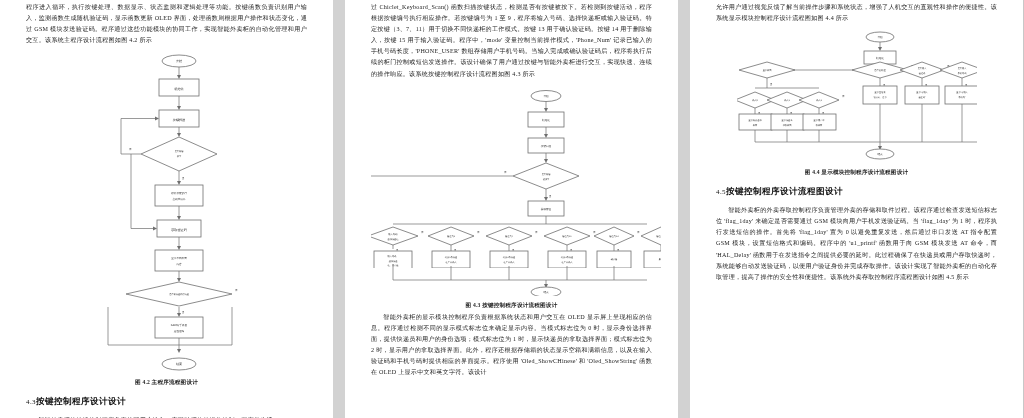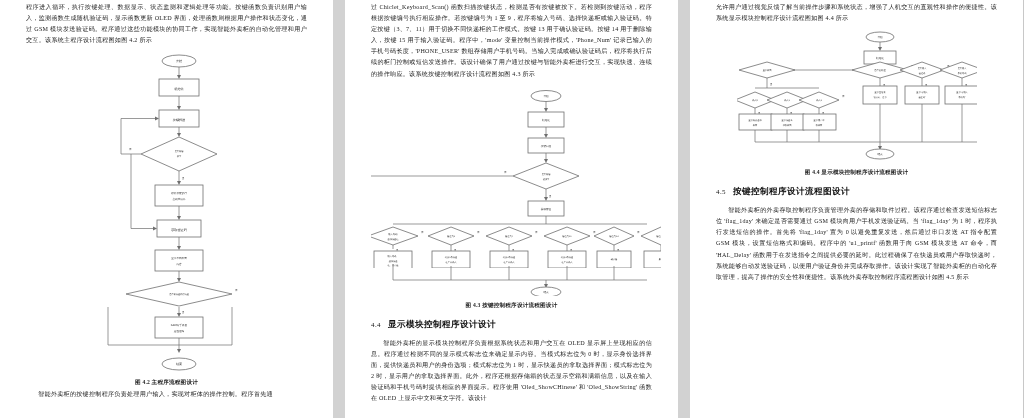--- a/index.html
+++ b/index.html
@@ -29,21 +29,21 @@
   }
   p.para.indent{text-indent:12.2px;}
   h2.sec{
     font-family:"DejaVu Sans","Liberation Sans",sans-serif;
     font-weight:bold;
     font-size:8.6px;
     margin:9px 0 7px 0;
     letter-spacing:.4px;
     color:#111;
   }
-  h2.sec .num{font-weight:normal;font-size:7px;font-family:"Liberation Serif",serif;margin-right:7px;}
+  h2.sec .num{font-weight:normal;font-size:7px;font-family:"Liberation Serif",serif;}
   .figcap{
     text-align:center;font-size:5.6px;margin:6px 0 2px 0;
     font-weight:bold;color:#222;letter-spacing:.2px;
   }
   .figwrap{margin:6px 0 0 0;}
   svg{display:block;margin:0 auto;}
   .nd{fill:#ffffff;stroke:#6f6f6f;stroke-width:.8;}
   .lnk{stroke:#6f6f6f;stroke-width:.7;fill:none;}
   .tx{font-family:"DejaVu Sans","Liberation Sans",sans-serif;fill:#2b2b2b;text-anchor:middle;}
   .t3{font-size:3.1px;}
@@ -128,20 +128,23 @@
           <polygon points="92,46 90,42 94,42" fill="#6f6f6f"></polygon>
         </svg>
         <svg width="160" height="16" viewBox="0 0 160 16">
           <ellipse class="nd" cx="92" cy="7" rx="17" ry="6"></ellipse>
           <text class="tx t3" x="92" y="8.3">结束</text>
         </svg>
       </div>
 
       <div class="figcap">图 4.2 主程序流程图设计</div>
 
+      <h2 class="sec">
+        <span class="num">4.3</span><span>按键控制程序设计设计</span>
+      </h2>
 
       <p class="para indent">智能外卖柜的按键控制程序负责处理用户输入，实现对柜体的操作控制。程序首先通</p>
     </div>
   </div>
 
   <div class="gutter"></div>
 
   <div class="page">
     <div class="pagebody">
       <p class="para">过 Chiclet_Keyboard_Scan() 函数扫描按键状态，检测是否有按键被按下。若检测到按键活动，程序根据按键编号执行相应操作。若按键编号为 1 至 9，程序将输入号码、选择快递柜或输入验证码。特定按键（3、7、11）用于切换不同快递柜的工作模式。按键 13 用于确认验证码。按键 14 用于删除输入，按键 15 用于输入验证码。程序中，'mode' 变量控制当前操作模式，'Phone_Num' 记录已输入的手机号码长度，'PHONE_USER' 数组存储用户手机号码。当输入完成或确认验证码后，程序将执行后续的柜门控制或短信发送操作。该设计确保了用户通过按键与智能外卖柜进行交互，实现快速、连续的操作响应。该系统按键控制程序设计流程图如图 4.3 所示</p>
@@ -240,23 +243,20 @@
           <line class="lnk" x1="243" y1="0" x2="243" y2="14"></line>
           <line class="lnk" x1="175" y1="14" x2="175" y2="20"></line>
           <polygon points="175,22 173,18 177,18" fill="#6f6f6f"></polygon>
           <ellipse class="nd" cx="175" cy="26" rx="15" ry="5"></ellipse>
           <text class="tx t26" x="175" y="27.2">结束</text>
         </svg>
       </div>
 
       <div class="figcap">图 4.3 按键控制程序设计流程图设计</div>
 
-      <h2 class="sec">
-        <span class="num">4.4</span><span>显示模块控制程序设计设计</span>
-      </h2>
 
       <p class="para indent">智能外卖柜的显示模块控制程序负责根据系统状态和用户交互在 OLED 显示屏上呈现相应的信息。程序通过检测不同的显示模式标志位来确定显示内容。当模式标志位为 0 时，显示身份选择界面，提供快递员和用户的身份选项；模式标志位为 1 时，显示快递员的拿取选择界面；模式标志位为 2 时，显示用户的拿取选择界面。此外，程序还根据存储箱的状态显示空箱和满箱信息，以及在输入验证码和手机号码时提供相应的界面提示。程序使用 'Oled_ShowCHinese' 和 'Oled_ShowString' 函数在 OLED 上显示中文和英文字符。该设计</p>
     </div>
   </div>
 
   <div class="gutter"></div>
 
   <div class="page">
     <div class="pagebody">
       <p class="para">允许用户通过视觉反馈了解当前操作步骤和系统状态，增强了人机交互的直观性和操作的便捷性。该系统显示模块控制程序设计流程图如图 4.4 所示</p>

